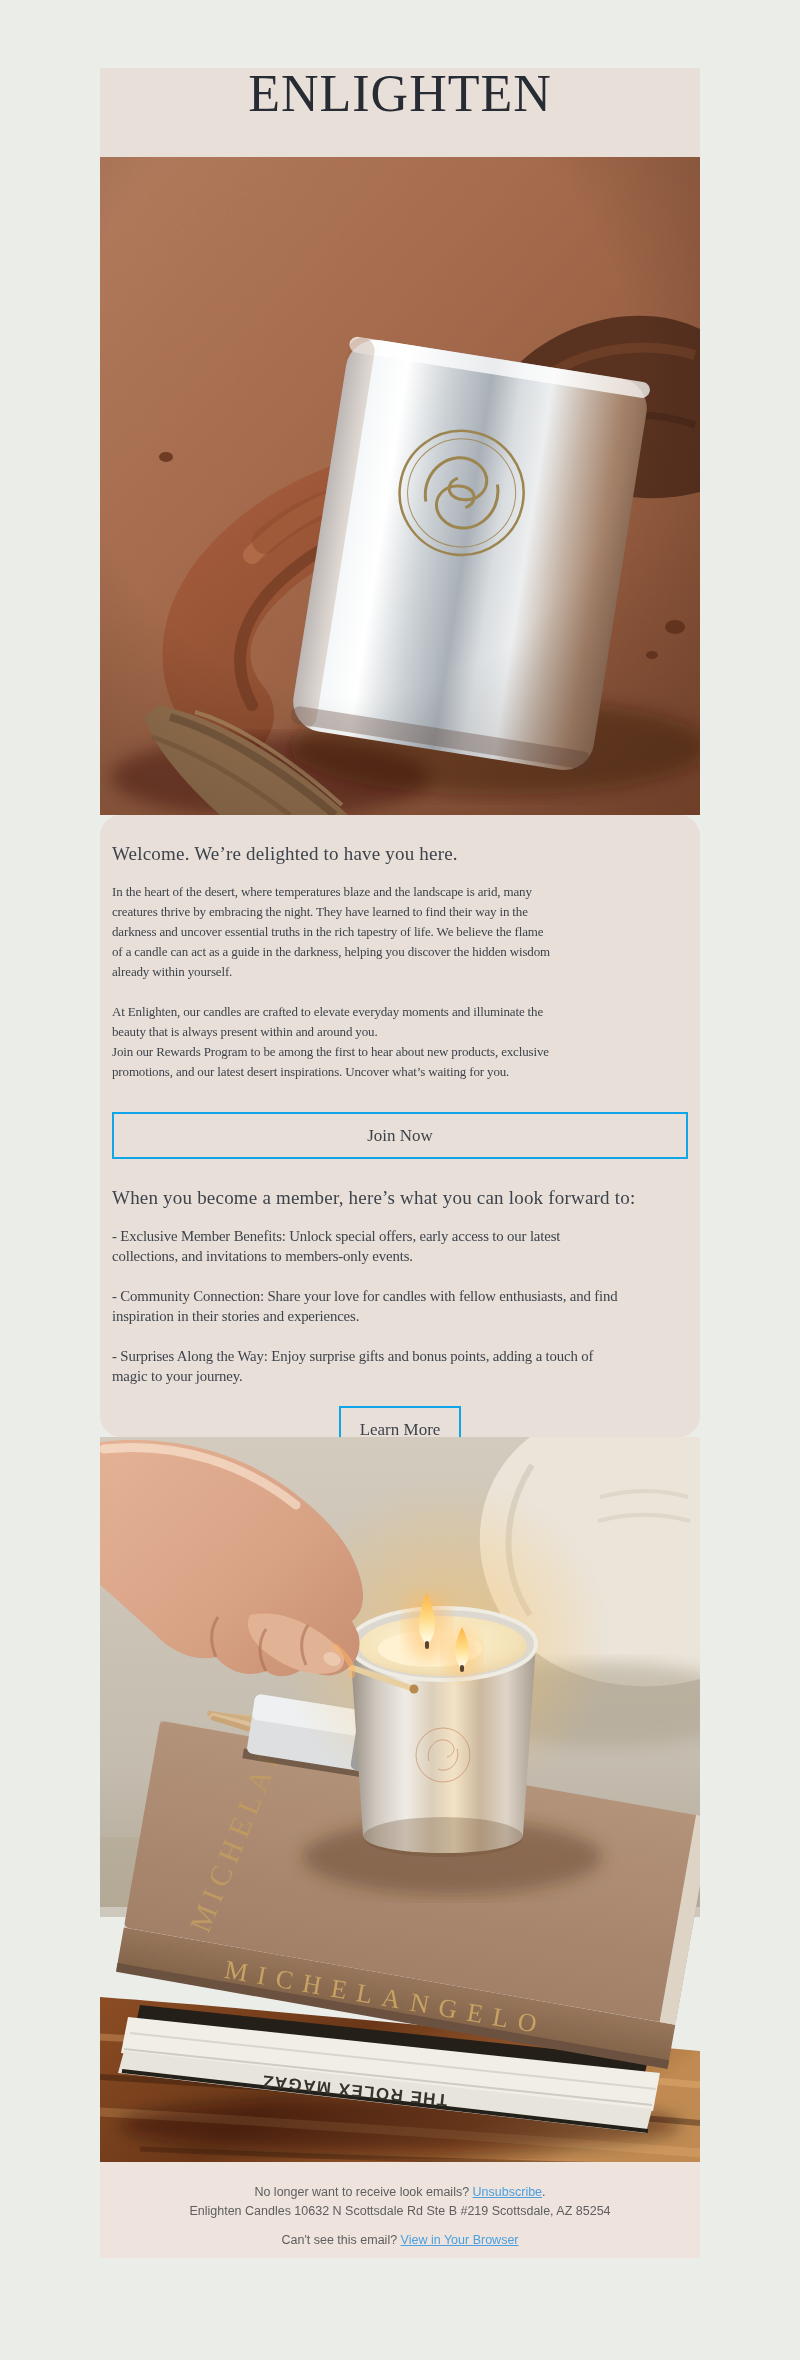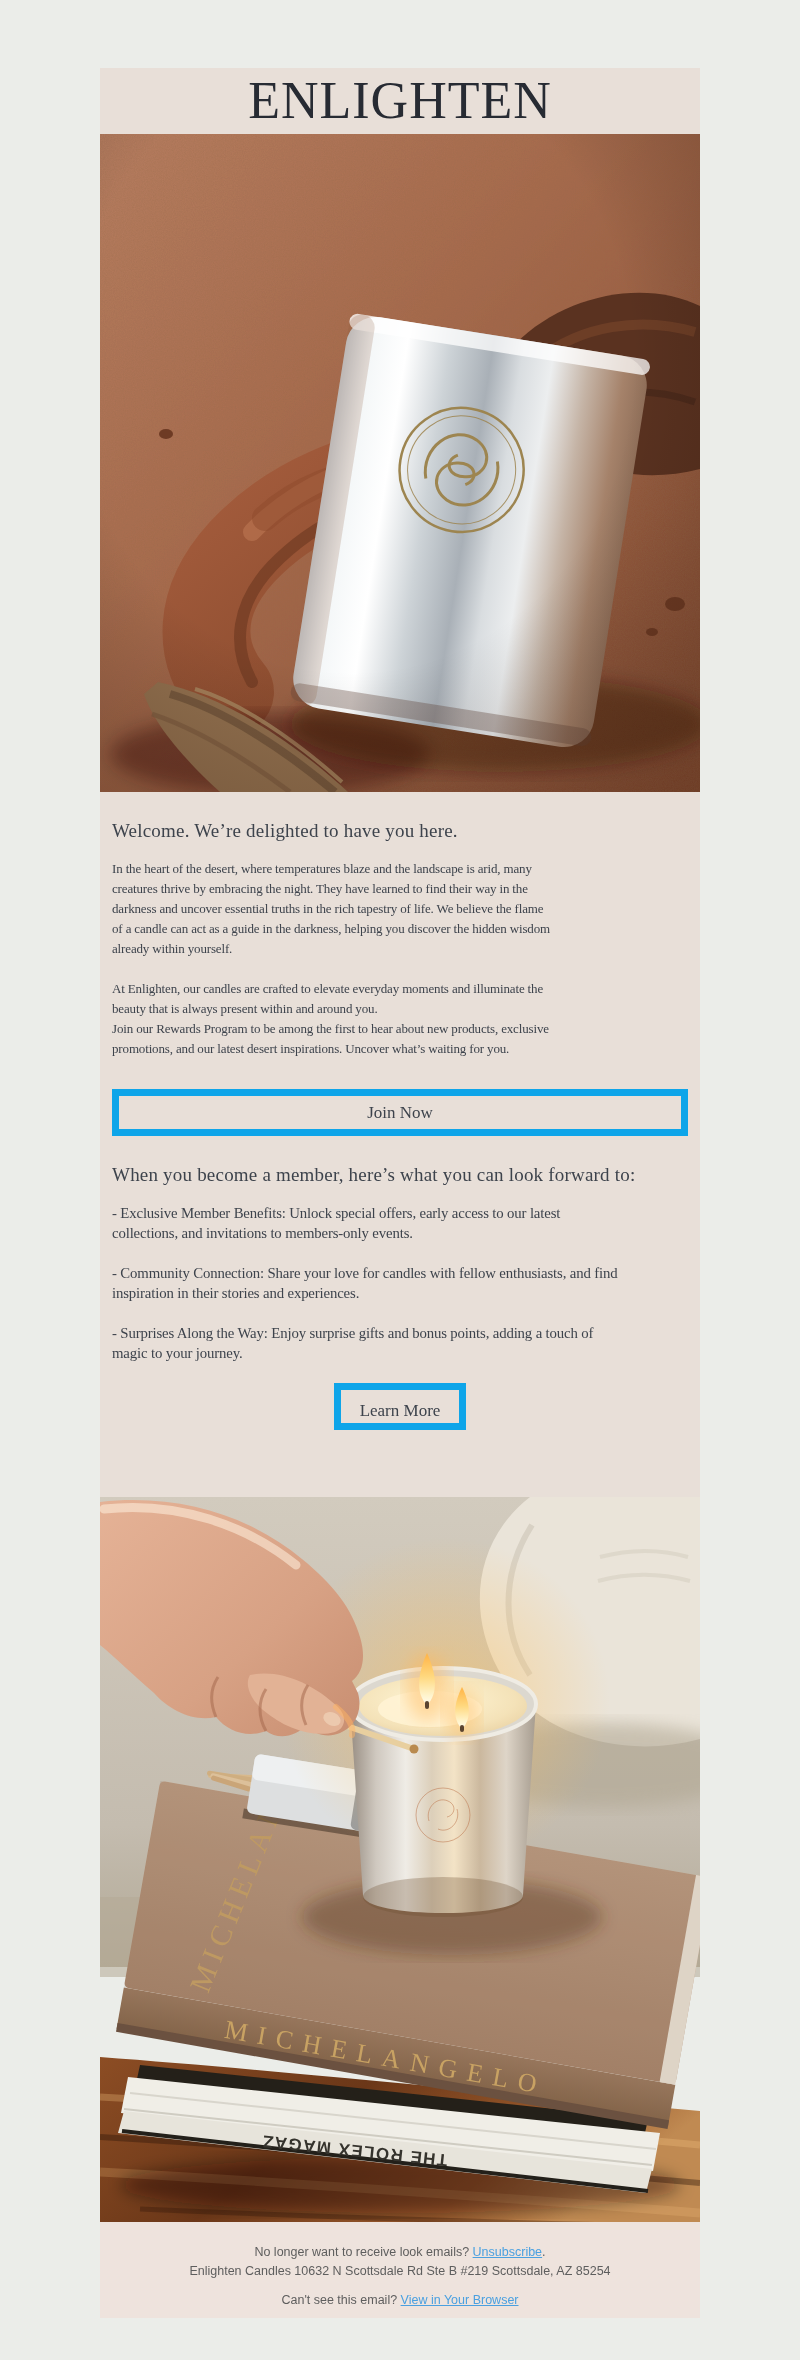--- a/index.html
+++ b/index.html
@@ -1,27 +1,27 @@
 <!DOCTYPE html>
 <html><head>
 <meta charset="utf-8">
 <style>
   html,body{margin:0;padding:0;width:800px;height:2360px;overflow:hidden;}
   body{background:#ebede9;font-family:"Liberation Serif",serif;}
   .email{width:600px;margin:0 auto;padding-top:68px;}
-  .header{height:66px;background:#e8dfd8;display:flex;align-items:center;justify-content:center;}
+  .header{height:89px;background:#e8dfd8;display:flex;align-items:flex-start;justify-content:center;}
   .brand{font-size:52px;letter-spacing:1px;color:#272b33;line-height:1;}
   .photo{display:block;width:600px;font-size:0;}
   .photo svg{display:block;}
-  .content{background:#e8dfd8;height:705px;box-sizing:border-box;padding:26px 12px 0;color:#3d434c;}
+  .content{background:#e8dfd8;height:622px;box-sizing:border-box;padding:26px 12px 0;color:#3d434c;border-radius:21px;}
   h1,h2{font-size:19px;font-weight:normal;line-height:25px;margin:0 0 16px;letter-spacing:.2px;}
   p.body{font-size:13px;line-height:20px;letter-spacing:-0.15px;margin:0 0 20px;white-space:pre-line;}
   p.body.b2{margin-bottom:30px;}
   p.benefit{font-size:14.8px;line-height:20px;letter-spacing:-0.15px;margin:0 0 20px;white-space:pre-line;}
-  .btn{font-family:"Liberation Serif",serif;font-size:17px;color:#3d434c;background:transparent;border:7px solid #0ea5e9;cursor:pointer;}
+  .btn{font-family:"Liberation Serif",serif;font-size:17px;color:#3d434c;background:transparent;border:2px solid #0ea5e9;cursor:pointer;}
   .btn-primary{display:block;width:100%;height:47px;margin:10px 0 26px;}
   .learn-wrap{text-align:center;margin-top:12px;}
   .btn-secondary{display:inline-block;height:47px;box-sizing:border-box;padding:11px 19px;}
   .footer{background:#eee3dd;height:96px;box-sizing:border-box;padding-top:21px;text-align:center;
           font-family:"Liberation Sans",sans-serif;font-size:12.5px;line-height:19px;color:#5e5e5e;}
   .footer a{color:#4aa0e0;text-decoration:underline;}
   .footer .line3{margin-top:10px;}
 </style>
 </head>
 <body>

